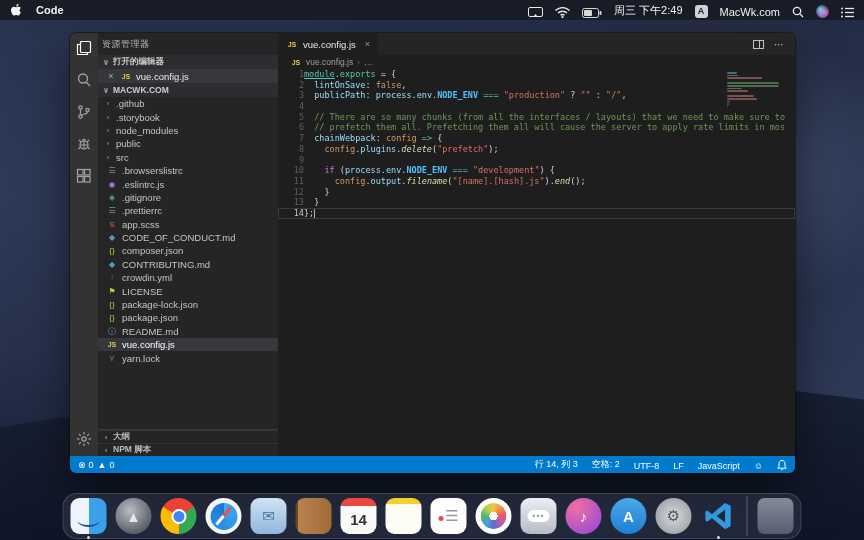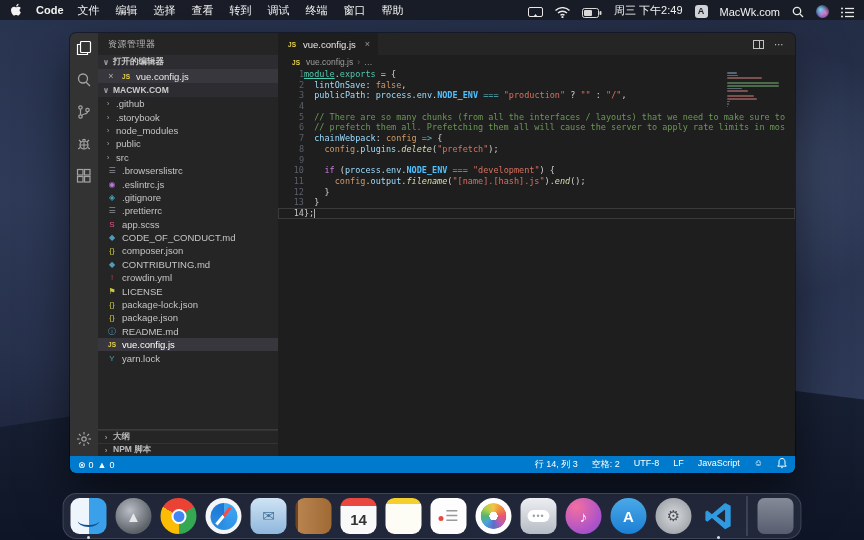--- a/index.html
+++ b/index.html
@@ -45,21 +45,21 @@
   
   .activitybar { width:28px; background:#333333; display:flex; flex-direction:column; align-items:center;
     padding-top:6px; gap:14px; flex:0 0 auto; }
   .ab-icon { width:18px; height:18px; display:flex; align-items:center; justify-content:center; opacity:.55; }
   .ab-icon.active { opacity:1; }
   .ab-icon svg { display:block; }
   .ab-bottom { margin-top:auto; margin-bottom:8px; }
 
   
   .sidebar { width:180px; background:#252526; color:#c5c5c5; display:flex; flex-direction:column; font-size:9.5px; flex:0 0 auto; }
-  .sb-title { height:22px; display:flex; align-items:center; padding-left:10px; color:#b8b8b8; font-size:9px; letter-spacing:.5px; }
+  .sb-title { height:22px; display:flex; align-items:center; padding-left:4px; color:#b8b8b8; font-size:9px; letter-spacing:.5px; }
   .sec-header { height:14px; display:flex; align-items:center; gap:3px; padding-left:4px; background:#2d2d31;
     font-weight:bold; font-size:8.5px; color:#cccccc; }
   .chev { color:#9a9a9a; font-size:8px; width:8px; display:inline-block; text-align:center; }
   .oe-row { height:14px; display:flex; align-items:center; gap:4px; padding-left:8px; background:#37373d; color:#e8e8e8; }
   .oe-close { color:#b0b0b0; font-size:9px; width:10px; text-align:center; }
   .tree { flex:0 0 auto; }
   .trow { height:13.4px; display:flex; align-items:center; gap:4px; padding-left:8px; white-space:nowrap; }
   .trow.folder { padding-left:6px; }
   .trow.selected { background:#37373d; color:#fff; }
   .ficon { width:12px; font-size:8px; text-align:center; flex:0 0 12px; }
@@ -92,21 +92,21 @@
   .tok-bool{color:#d19a66;} .tok-str{color:#d9705f;} .tok-cmt{color:#6a9955;}
   .tok-kw{color:#c678dd;} .tok-var{color:#d19a66;} .tok-fn{color:#dcdcaa;font-style:italic;}
   .tok-op{color:#56b6c2;} .tok-pun{color:#d4d4d4;}
   .minimap { position:absolute; top:3px; right:10px; width:58px; }
   .minimap .mrow { height:1.6px; margin-bottom:1px; border-radius:1px; }
 
   
   .statusbar { height:17px; background:#007acc; color:#fff; display:flex; align-items:center;
     font-size:9px; padding:0 8px; flex:0 0 auto; }
   .sb-left { display:flex; align-items:center; gap:4px; }
-  .sb-right { margin-left:auto; display:flex; align-items:flex-start; gap:14px; }
+  .sb-right { margin-left:auto; display:flex; align-items:flex-end; gap:14px; }
   .sb-item { display:flex; align-items:center; gap:3px; }
 
   
   .dock { position:absolute; left:50%; transform:translateX(-50%); bottom:1px; height:46px;
     background:rgba(52,58,78,.52); border:1px solid rgba(255,255,255,.14); border-radius:14px;
     display:flex; align-items:center; padding:3px 6px; gap:7px; z-index:60; }
   .dock-item { width:38px; height:38px; position:relative; display:flex; align-items:center; justify-content:center; }
   .dock-item .icon { width:36px; height:36px; border-radius:9px; display:flex; align-items:center; justify-content:center;
     font-size:15px; overflow:hidden; }
   .dock-item .dot { position:absolute; bottom:-4px; left:50%; transform:translateX(-50%); width:3px; height:3px;
@@ -147,31 +147,20 @@
   <div class="dune2"></div>
   <div class="dune"></div>
 
   <div class="menubar">
     <span class="apple">
       <svg width="12" height="14" viewBox="0 0 12 14">
           <path fill="#f2f2f2" d="M9.6 7.4c0-1.6 1.3-2.4 1.4-2.4-.8-1.1-2-1.3-2.4-1.3-1-.1-2 .6-2.5.6-.5 0-1.3-.6-2.1-.6C2.9 3.7 1 4.6 1 7c0 1.4.5 2.9 1.2 3.9.6.8 1.1 1.6 1.9 1.6.8 0 1.1-.5 2-.5s1.2.5 2 .5c.8 0 1.4-.8 1.9-1.6.4-.6.6-1.2.8-1.8-1.1-.4-1.2-1.7-1.2-1.7zM8 2.6c.4-.5.7-1.2.6-1.9-.6 0-1.4.4-1.8 1-.4.4-.7 1.1-.6 1.8.7.1 1.4-.4 1.8-.9z"></path>
         </svg>
     </span>
     <span class="appname">Code</span>
-    <span class="menus" id="menu-items">
-        <span>文件</span>
-        <span>编辑</span>
-        <span>选择</span>
-        <span>查看</span>
-        <span>转到</span>
-        <span>调试</span>
-        <span>终端</span>
-        <span>窗口</span>
-        <span>帮助</span>
-      </span>
     <span class="mb-right">
       <span>
         <svg width="15" height="11" viewBox="0 0 15 11">
             <rect x="0.5" y="0.5" width="14" height="9" rx="1.5" fill="none" stroke="#e8e8e8"></rect>
             <path d="M5 10 L7.5 7 L10 10 Z" fill="#e8e8e8"></path>
           </svg>
       </span>
       <span>
         <svg width="15" height="11" viewBox="0 0 15 11">
             <path d="M0.5 3.5 A10 10 0 0 1 14.5 3.5" fill="none" stroke="#e8e8e8" stroke-width="1.4"></path>

